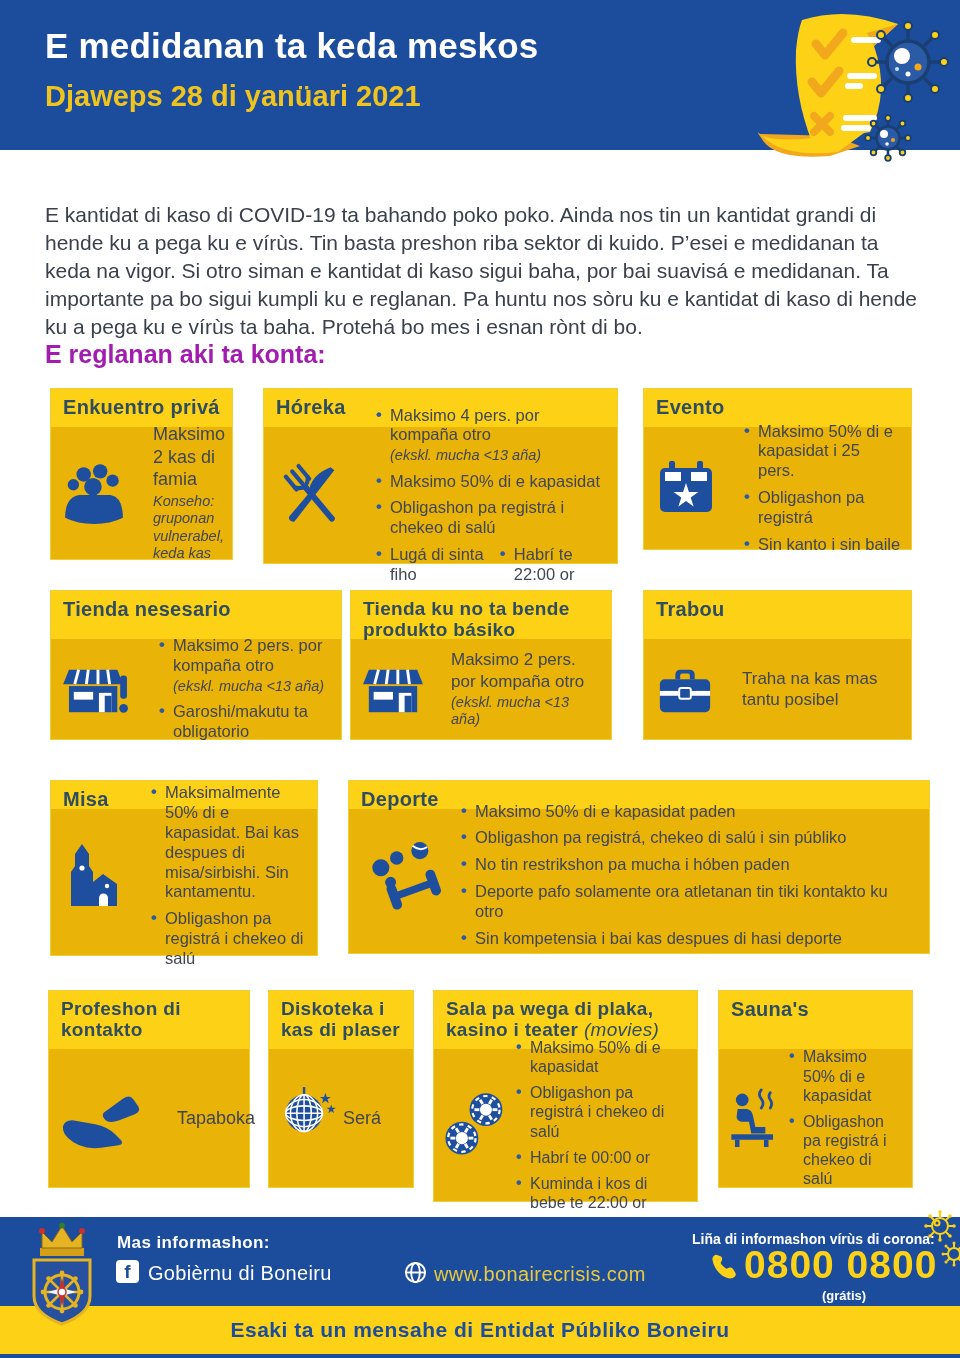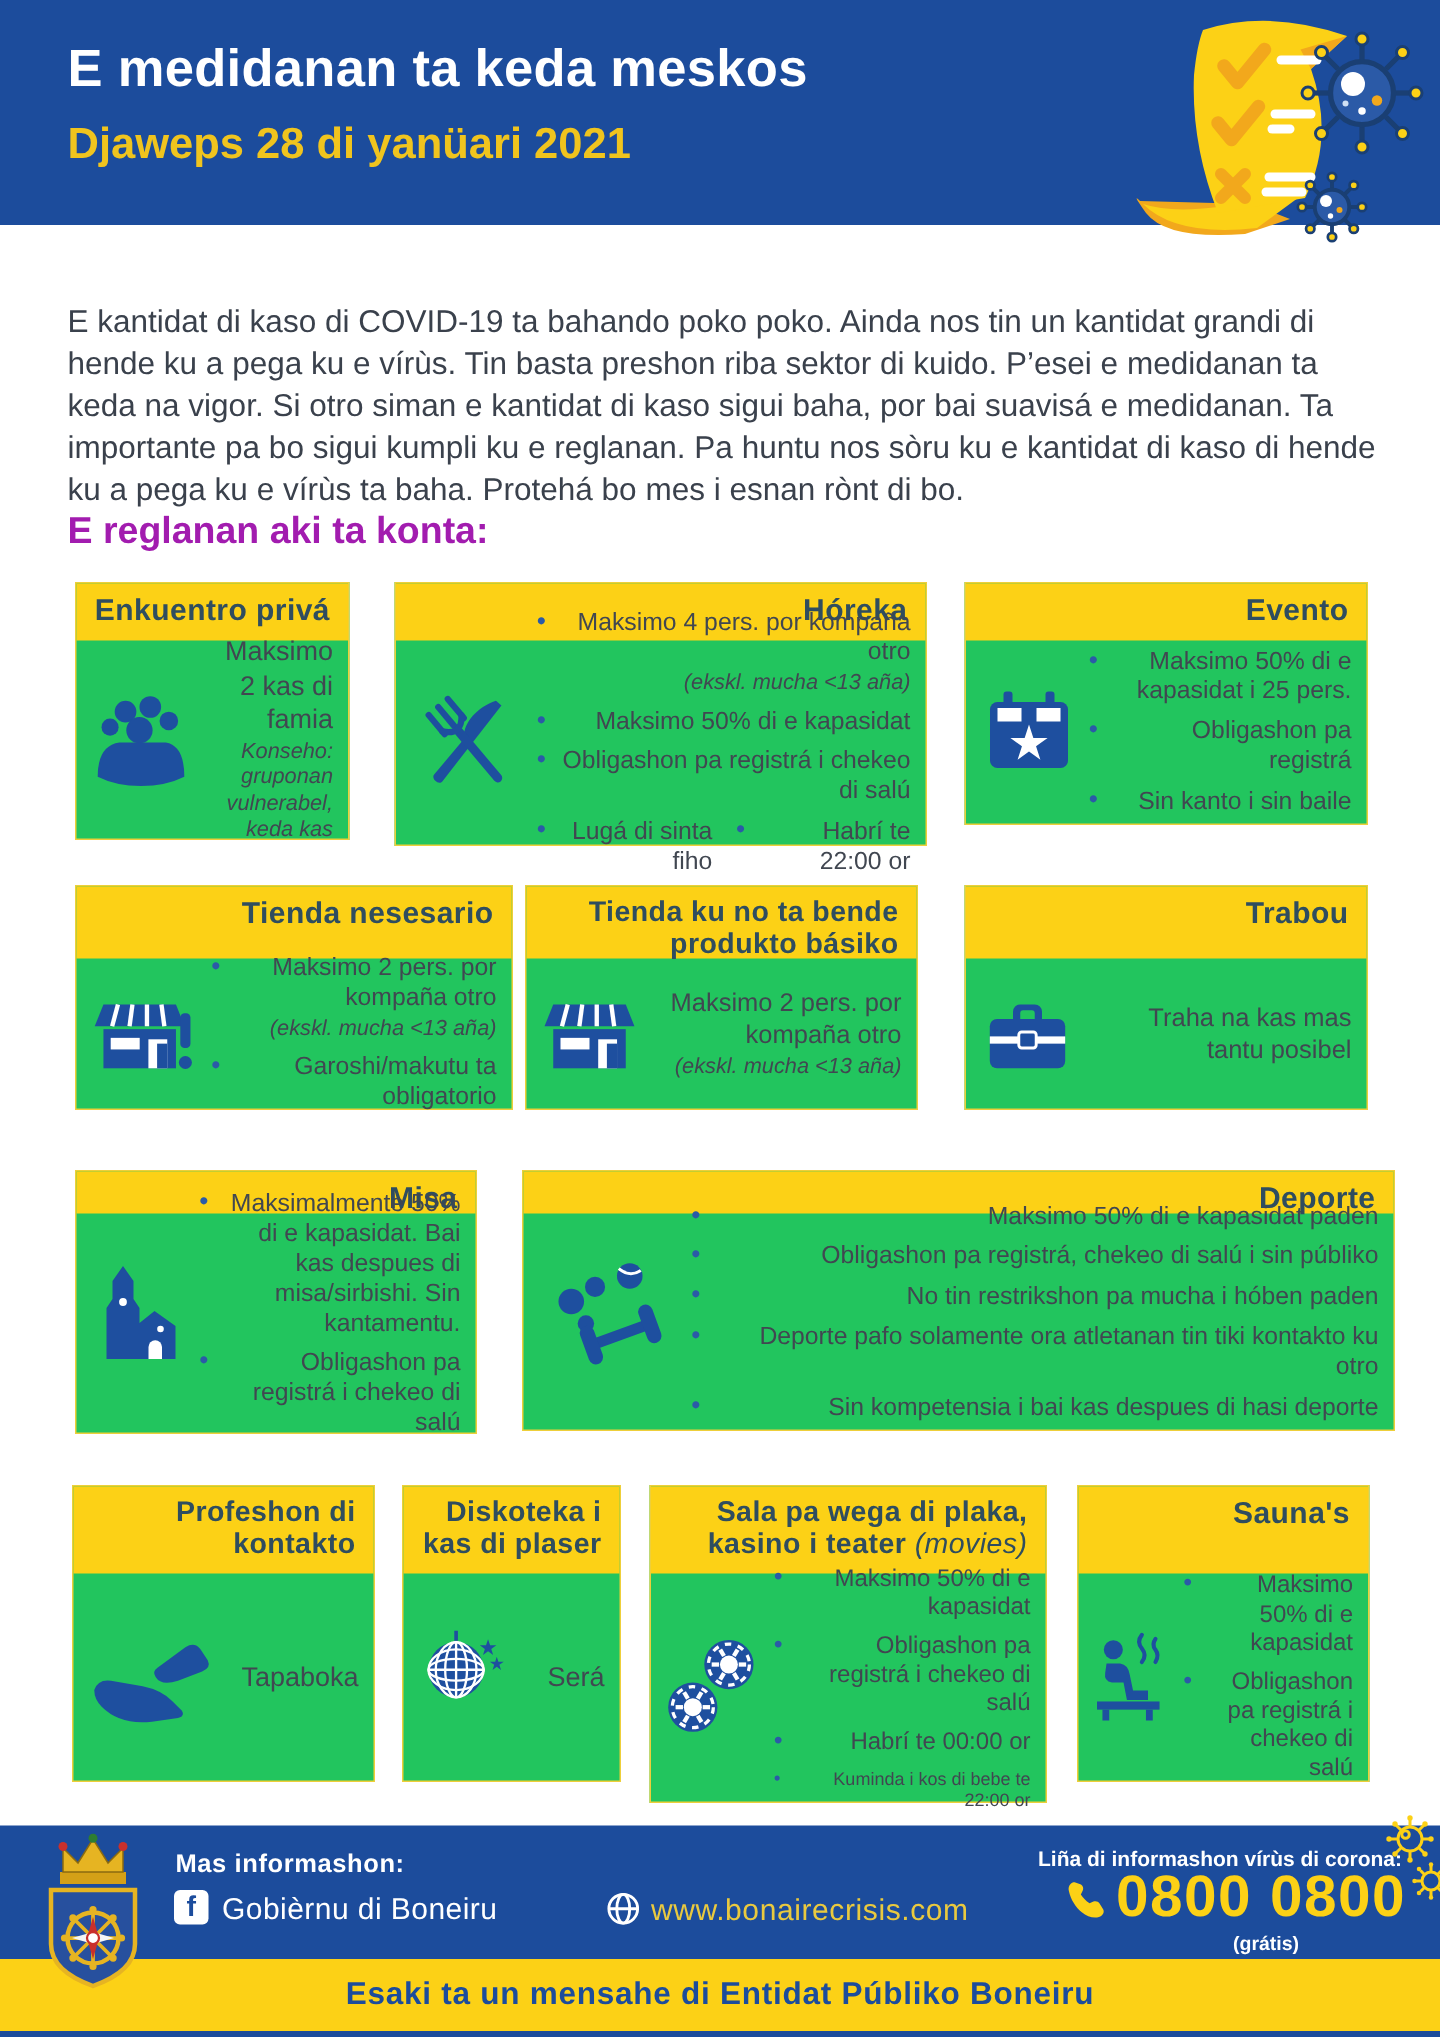--- a/index.html
+++ b/index.html
@@ -11,25 +11,25 @@
   .hdr{position:absolute;left:0;top:0;width:960px;height:150px;background:#1c4c9c;}
   .hdr-title{position:absolute;left:45px;top:26px;color:#ffffff;font-size:35px;font-weight:bold;letter-spacing:.2px;}
   .hdr-sub{position:absolute;left:45px;top:80px;color:#f0c41e;font-size:29px;font-weight:bold;}
   .scroll-art{position:absolute;right:0px;top:6px;width:210px;height:170px;}
 
   
   .intro{position:absolute;left:45px;top:180px;width:880px;font-size:21px;line-height:1.33;color:#3a414c;}
   .rules-h{position:absolute;left:45px;top:340px;font-size:25px;font-weight:bold;color:#a21caf;}
 
   
-  .card{position:absolute;background:#22c55e;border:1px solid #eecf3a;box-sizing:border-box;text-align:right;}
+  .card{position:absolute;background:#eab308;border:1px solid #eecf3a;box-sizing:border-box;}
   .card-h{background:#fcd116;color:#2f4d5f;font-weight:bold;font-size:20px;line-height:1.12;
           padding:7px 12px 0 12px;letter-spacing:.3px;box-sizing:border-box;}
   .h38{height:38px}.h48{height:48px}.h40{height:28px}.h58{height:58px}
-  .card-b{display:flex;align-items:center;gap:8px;padding:8px 10px;box-sizing:border-box;}
+  .card-b{display:flex;align-items:center;gap:26px;padding:8px 10px;box-sizing:border-box;}
   .icon{flex:0 0 auto;display:block;}
   .txtcol{flex:1 1 auto;min-width:0;}
   .t{font-size:18px;color:#414751;line-height:1.25;}
   .note{font-size:14.5px;color:#414751;font-style:italic;line-height:1.2;margin-top:2px;}
   .b-item{position:relative;padding-left:14px;font-size:16.5px;color:#414751;line-height:1.2;margin:0 0 7px 0;}
   .b-item:last-child{margin-bottom:0;}
   .b-item::before{content:"•";position:absolute;left:0;top:-1px;color:#2b5aa7;font-weight:bold;}
   .b-inline{display:flex;gap:16px;}
   .b-inline .b-item{margin-bottom:0;}
   .em{font-style:italic;font-weight:normal;}
@@ -388,21 +388,21 @@
               <line x1="14" y1="44" x2="9.5" y2="44"></line>
             <line x1="17" y1="38.8" x2="14.7" y2="34.9"></line>
               <line x1="23" y1="38.8" x2="25.3" y2="34.9"></line>
           </g>
         </g>
       </svg>
       <div class="txtcol">
         <div class="b-item" style="font-size:16px">Maksimo 50% di e kapasidat</div>
         <div class="b-item" style="font-size:16px">Obligashon pa registrá i chekeo di salú</div>
         <div class="b-item" style="font-size:16px">Habrí te 00:00 or</div>
-        <div class="b-item" style="font-size:12px">Kuminda i kos di bebe te 22:00 or</div>
+        <div class="b-item" style="font-size:16px">Kuminda i kos di bebe te 22:00 or</div>
       </div>
     </div>
   </section>
 
   <section class="card" style="left:718px;top:990px;width:195px;height:198px">
     <header class="card-h h58">Sauna's</header>
     <div class="card-b" style="height:138px;padding-left:6px;gap:6px">
       <svg class="icon" width="58" height="64" viewBox="0 0 64 70">
         <g fill="#1e4f9f">
           <circle cx="19" cy="15" r="7"></circle>

